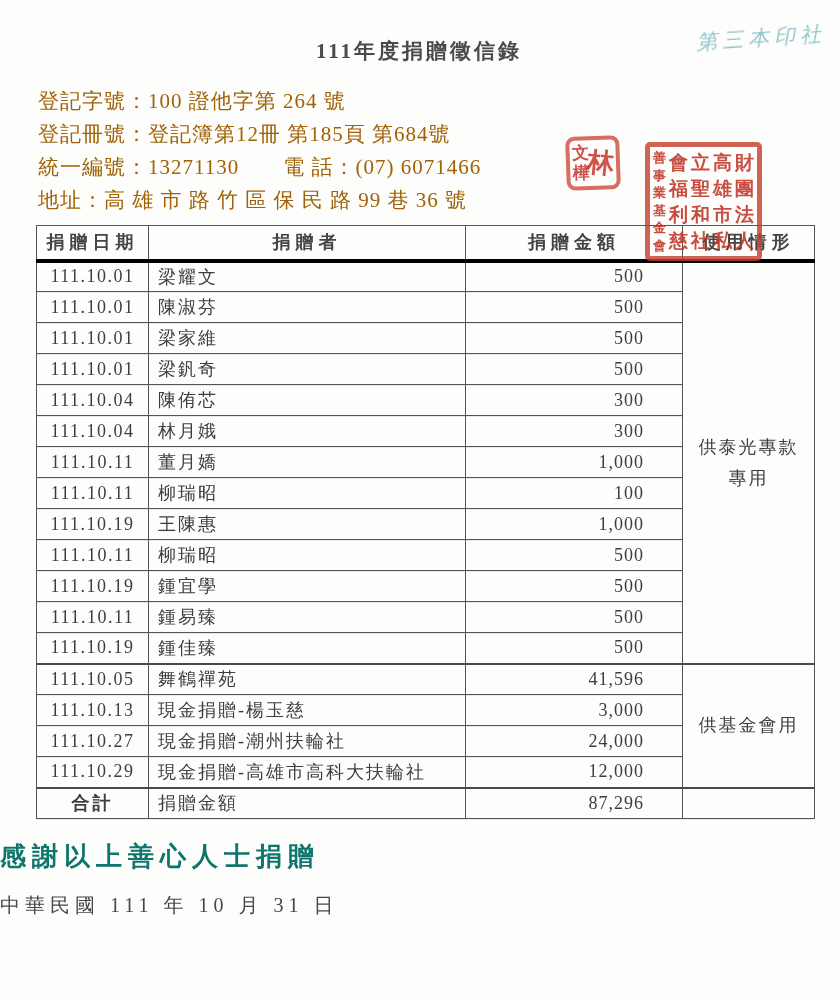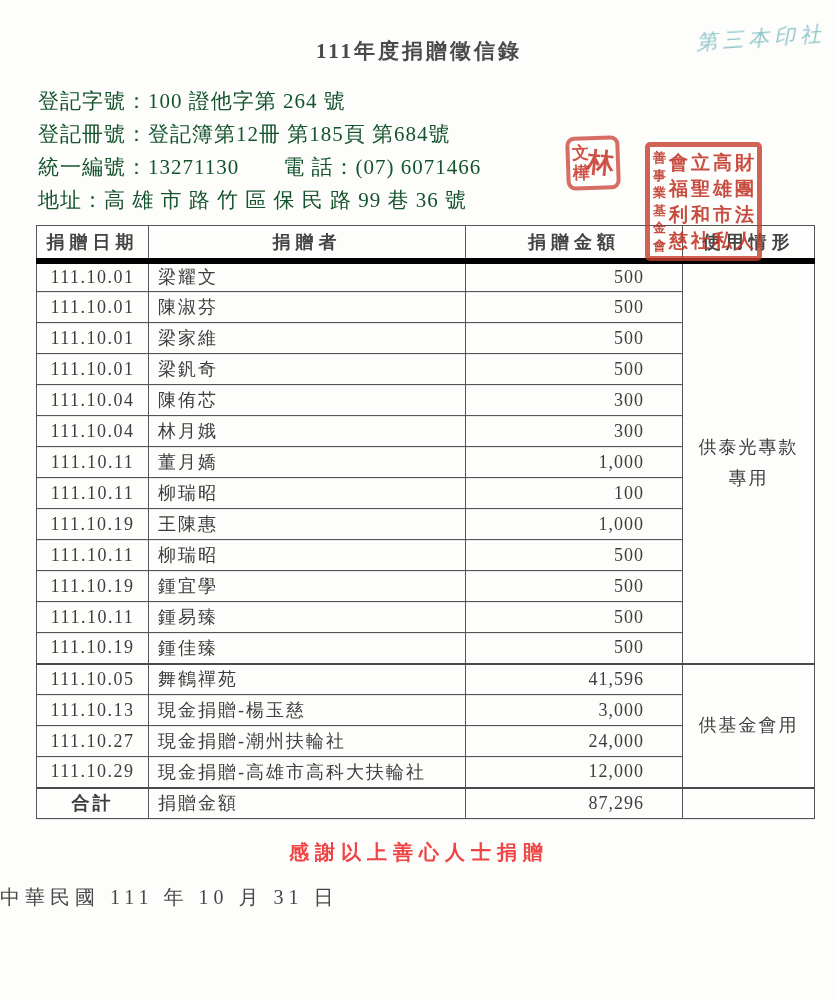--- a/index.html
+++ b/index.html
@@ -26,21 +26,21 @@
     text-align: center;
     font-size: 24px; font-weight: bold; letter-spacing: 3px;
     color: #474747;
   }
   .subtitle {
     margin-top: 37px;
     text-align: center;
     font-size: 21px; font-weight: bold; letter-spacing: 3px;
     color: #4a4a4a;
   }
-  .info { margin: 20px 0 0 38px; font-size: 21px; color: #14532d; }
+  .info { margin: 20px 0 0 38px; font-size: 21px; color: #a16207; }
   .info div { line-height: 33px; letter-spacing: 1px; }
   
   .name-stamp {
     position: absolute; left: 566px; top: 136px;
     width: 54px; height: 54px;
     border: 4px solid rgba(202,62,48,.75);
     border-radius: 9px;
     transform: rotate(-2deg);
     color: rgba(197,52,40,.85);
     display: flex; align-items: center; justify-content: center;
@@ -76,34 +76,34 @@
   table.donations col.c-donor { width: 317px; }
   table.donations col.c-amt   { width: 217px; }
   table.donations col.c-use   { width: 132px; }
   table.donations th, table.donations td {
     border: 1.5px solid #555;
     box-shadow: 0 1px 0 rgba(0,0,0,.08);
   }
   table.donations th {
     height: 35px; font-size: 18px; font-weight: bold;
     letter-spacing: 5px; text-align: center; color: #444;
-    border-bottom: 6px solid #000000;
+    border-bottom: 4px solid #000000;
   }
   table.donations td { height: 31px; font-size: 18px; }
   td.date  { text-align: center; letter-spacing: 1.5px; font-size: 18px; }
   td.donor { padding-left: 9px; letter-spacing: 2px; }
   td.amount{ text-align: right; padding-right: 38px; font-size: 19px; letter-spacing: 1px; }
   td.usage { text-align: center; font-size: 18px; letter-spacing: 2px; line-height: 31px; vertical-align: middle; }
   tr.thick-top td { border-top: 2.5px solid #4a4a4a; }
   tbody.total-body td { border-top: 2.5px solid #4a4a4a; }
   td.total-label { text-align: center; letter-spacing: 3px; font-weight: bold; }
   
   .thanks {
-    margin-top: 20px; text-align: center;
-    font-size: 20px; font-weight: bold; letter-spacing: 6px; color: #ef4444;
+    margin-top: 20px; 
+    font-size: 26px; font-weight: bold; letter-spacing: 6px; color: #0f766e;
   }
   .doc-date {
     margin-top: 18px; text-align: left;
     font-size: 20px; font-weight: normal; letter-spacing: 5px; color: #474747;
   }
 </style>
 </head>
 <body>
 
 <div class="page">

